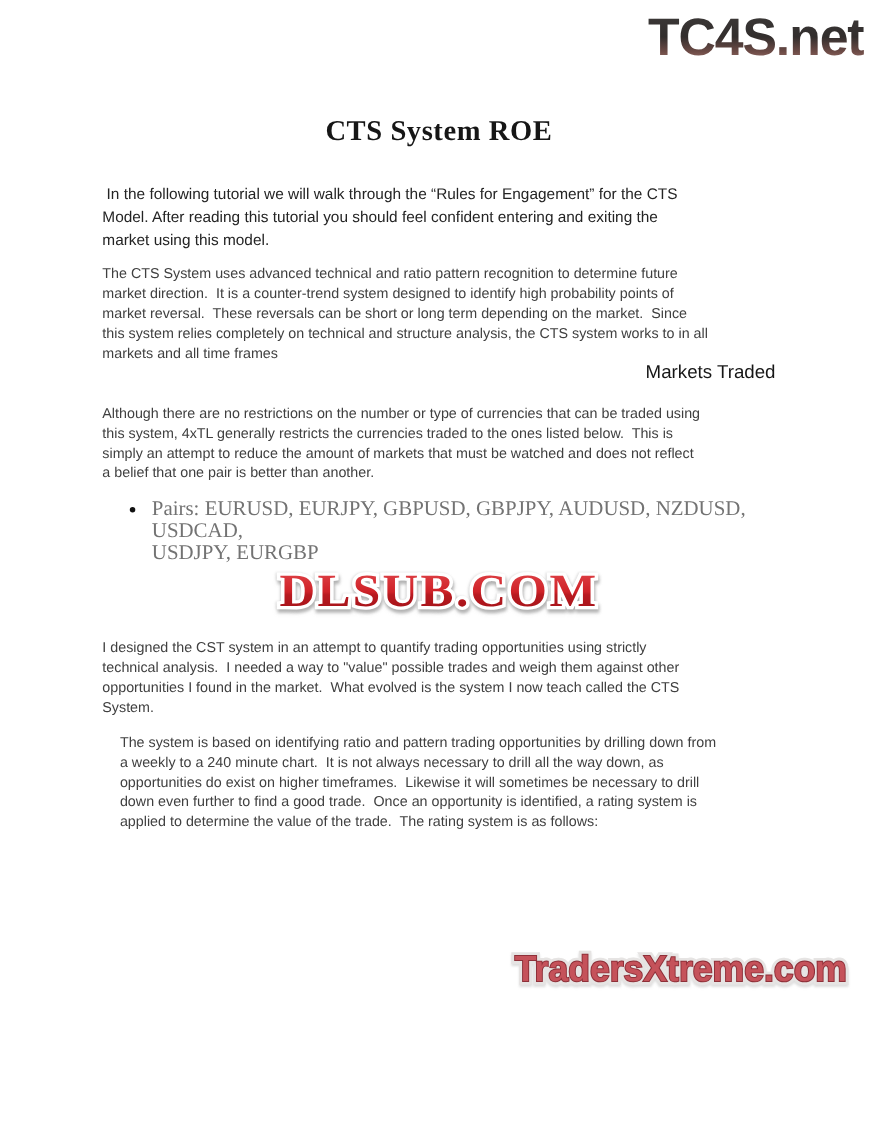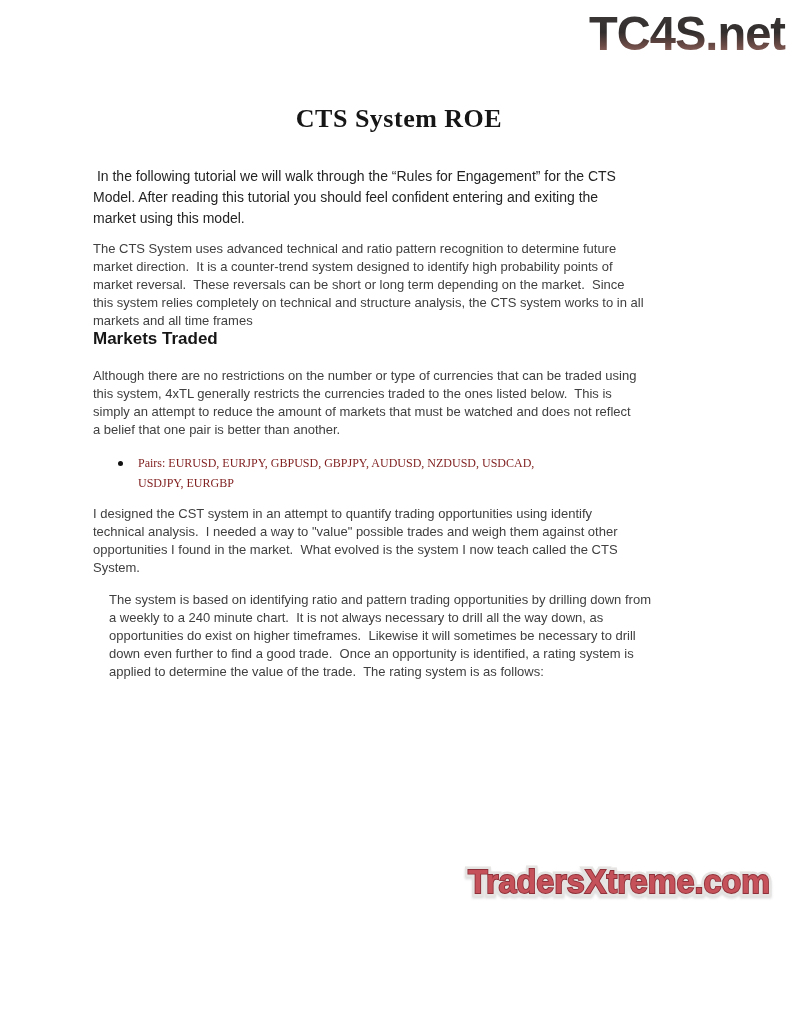--- a/index.html
+++ b/index.html
@@ -43,22 +43,22 @@
     color: #242424;
   }
   .body-para {
     font-size: 13px;
     line-height: 18px;
     color: #404040;
   }
   .overview-para { margin-top: 11px; }
   .section-heading {
     margin-top: -1px;
-    text-align: left;
-    font-weight: bold;
+    text-align: right;
+    font-weight: normal;
     font-size: 17px;
     line-height: 20px;
     color: #161616;
     white-space: pre-wrap;
   }
   .markets-para { margin-top: 18px; }
   .bullet-item {
     margin-top: 14px;
     display: flex;
     align-items: flex-start;
@@ -67,23 +67,23 @@
     flex: none;
     width: 5px;
     height: 5px;
     border-radius: 50%;
     background: #111111;
     margin: 8px 0 0 25px;
   }
   .bullet-text {
     margin-left: 15px;
     font-family: "Liberation Serif", serif;
-    font-size: 12px;
+    font-size: 19px;
     line-height: 20px;
-    color: #7f1d1d;
+    color: #737373;
     white-space: pre-wrap;
   }
   .dlsub-wrap {
     margin-top: -4px;
     text-align: center;
   }
   .dlsub-svg {
     filter: drop-shadow(1px 3px 1.5px rgba(150,150,150,0.65)) drop-shadow(-1px 0px 1px rgba(190,190,190,0.5));
   }
   .design-para { margin-top: 12px; }
@@ -138,22 +138,35 @@
 this system, 4xTL generally restricts the currencies traded to the ones listed below.  This is
 simply an attempt to reduce the amount of markets that must be watched and does not reflect
 a belief that one pair is better than another.</p>
 
     <div class="bullet-item">
       <span class="bullet-dot"></span>
       <span class="bullet-text">Pairs: EURUSD, EURJPY, GBPUSD, GBPJPY, AUDUSD, NZDUSD, USDCAD,
 USDJPY, EURGBP</span>
     </div>
 
+    <div class="dlsub-wrap">
+      <svg class="dlsub-svg" width="320" height="54" viewBox="0 0 320 54">
+        <defs>
+          <linearGradient id="dlsubGrad" x1="0" y1="0" x2="0" y2="1">
+            <stop offset="0" stop-color="#e2484d"></stop>
+            <stop offset="0.5" stop-color="#cf2228"></stop>
+            <stop offset="0.56" stop-color="#b81a20"></stop>
+            <stop offset="1" stop-color="#9d1016"></stop>
+          </linearGradient>
+        </defs>
+        <text x="160" y="42" text-anchor="middle" font-family="Liberation Serif, serif" font-weight="bold" font-size="42" letter-spacing="2" textLength="290" lengthAdjust="spacingAndGlyphs" fill="url(#dlsubGrad)" stroke="#ffffff" stroke-width="6" style="paint-order: stroke;">DLSUB.COM</text>
+      </svg>
+    </div>
 
-    <p class="para body-para design-para">I designed the CST system in an attempt to quantify trading opportunities using identify
+    <p class="para body-para design-para">I designed the CST system in an attempt to quantify trading opportunities using strictly
 technical analysis.  I needed a way to "value" possible trades and weigh them against other
 opportunities I found in the market.  What evolved is the system I now teach called the CTS
 System.</p>
 
     <p class="para body-para rating-para">The system is based on identifying ratio and pattern trading opportunities by drilling down from
 a weekly to a 240 minute chart.  It is not always necessary to drill all the way down, as
 opportunities do exist on higher timeframes.  Likewise it will sometimes be necessary to drill
 down even further to find a good trade.  Once an opportunity is identified, a rating system is
 applied to determine the value of the trade.  The rating system is as follows:</p>
 

